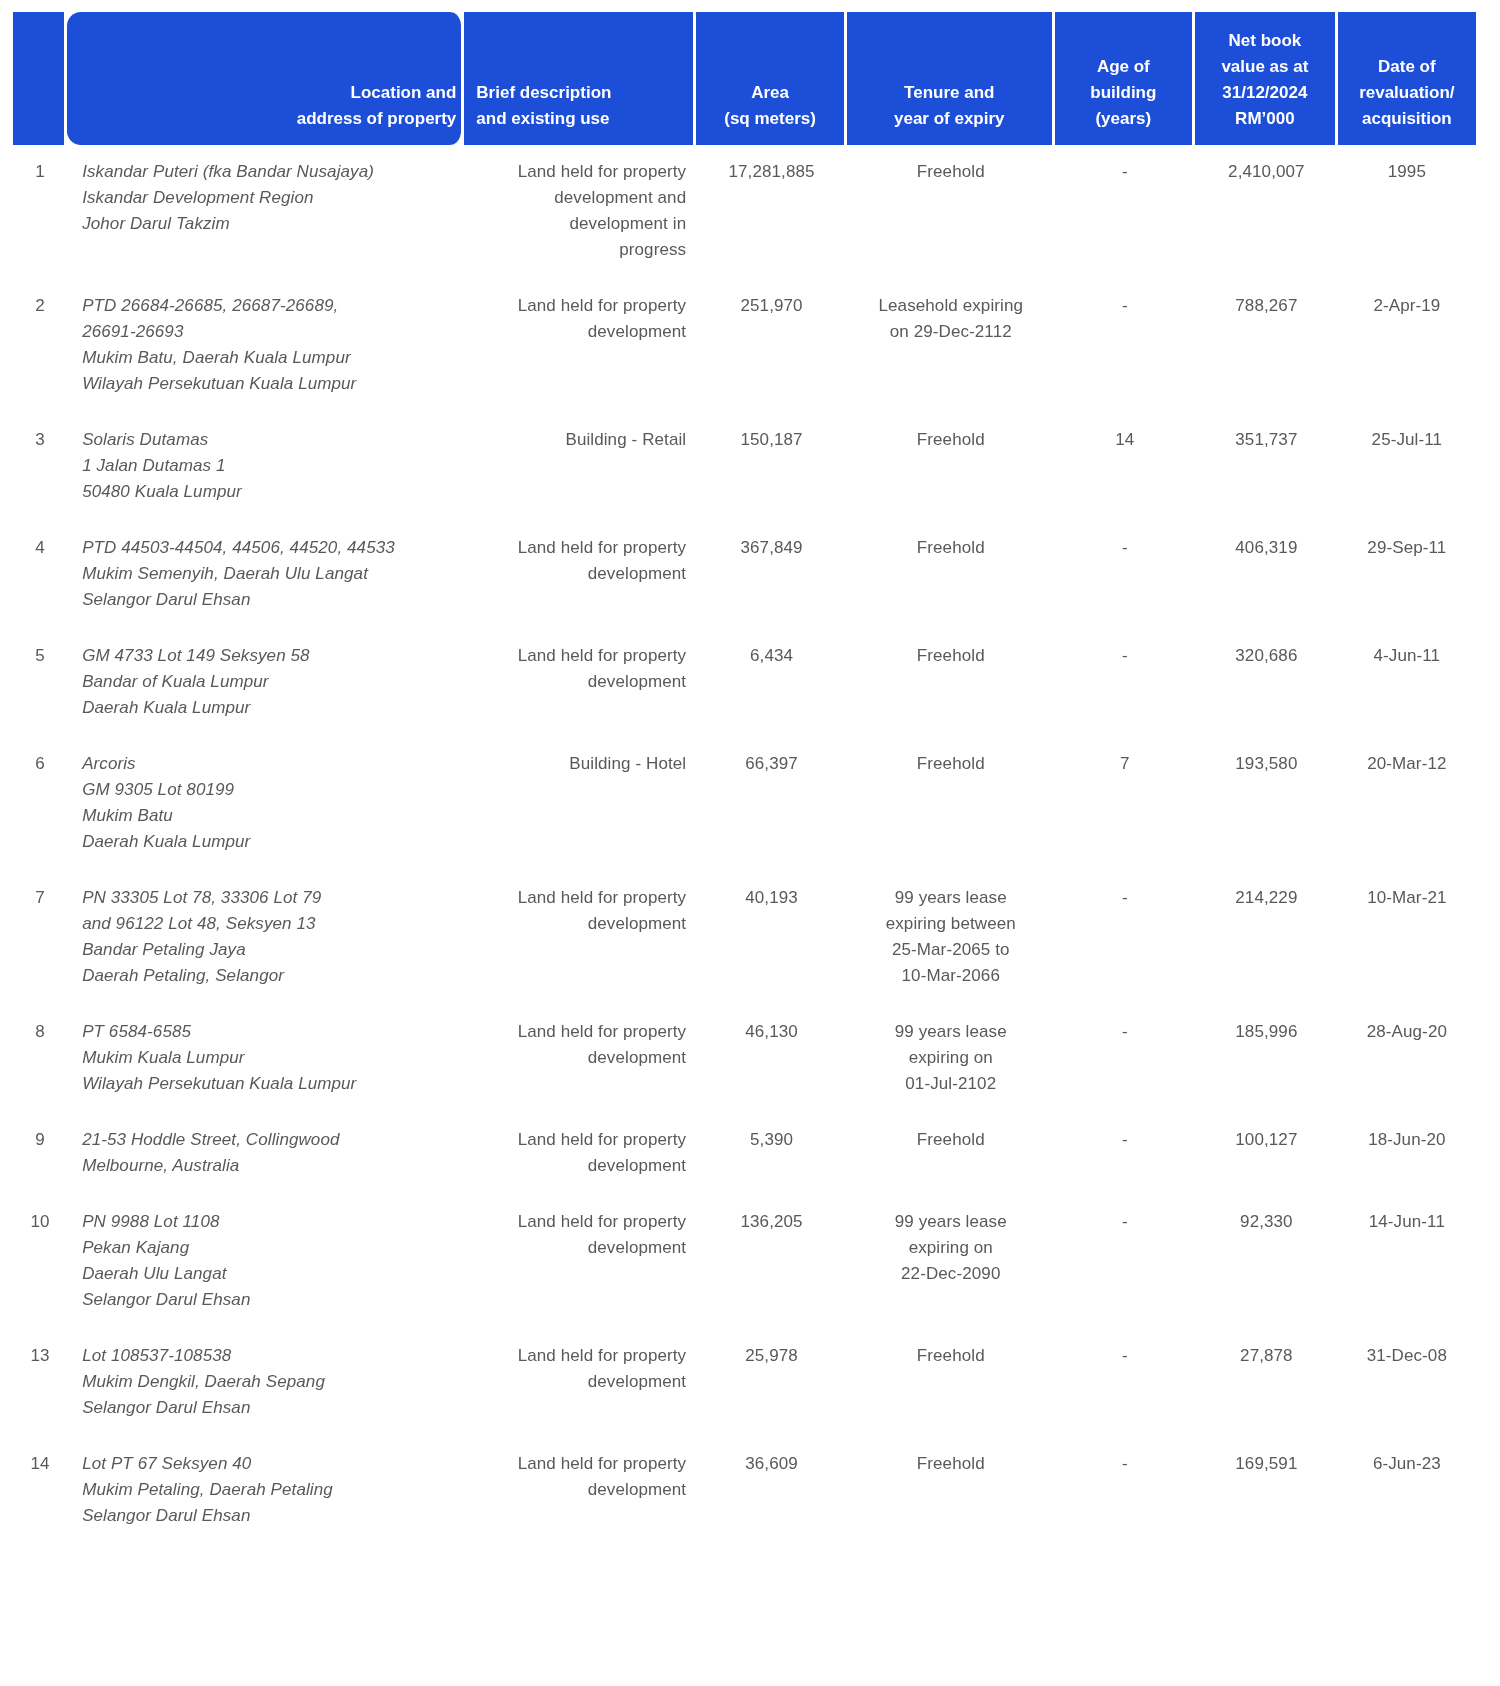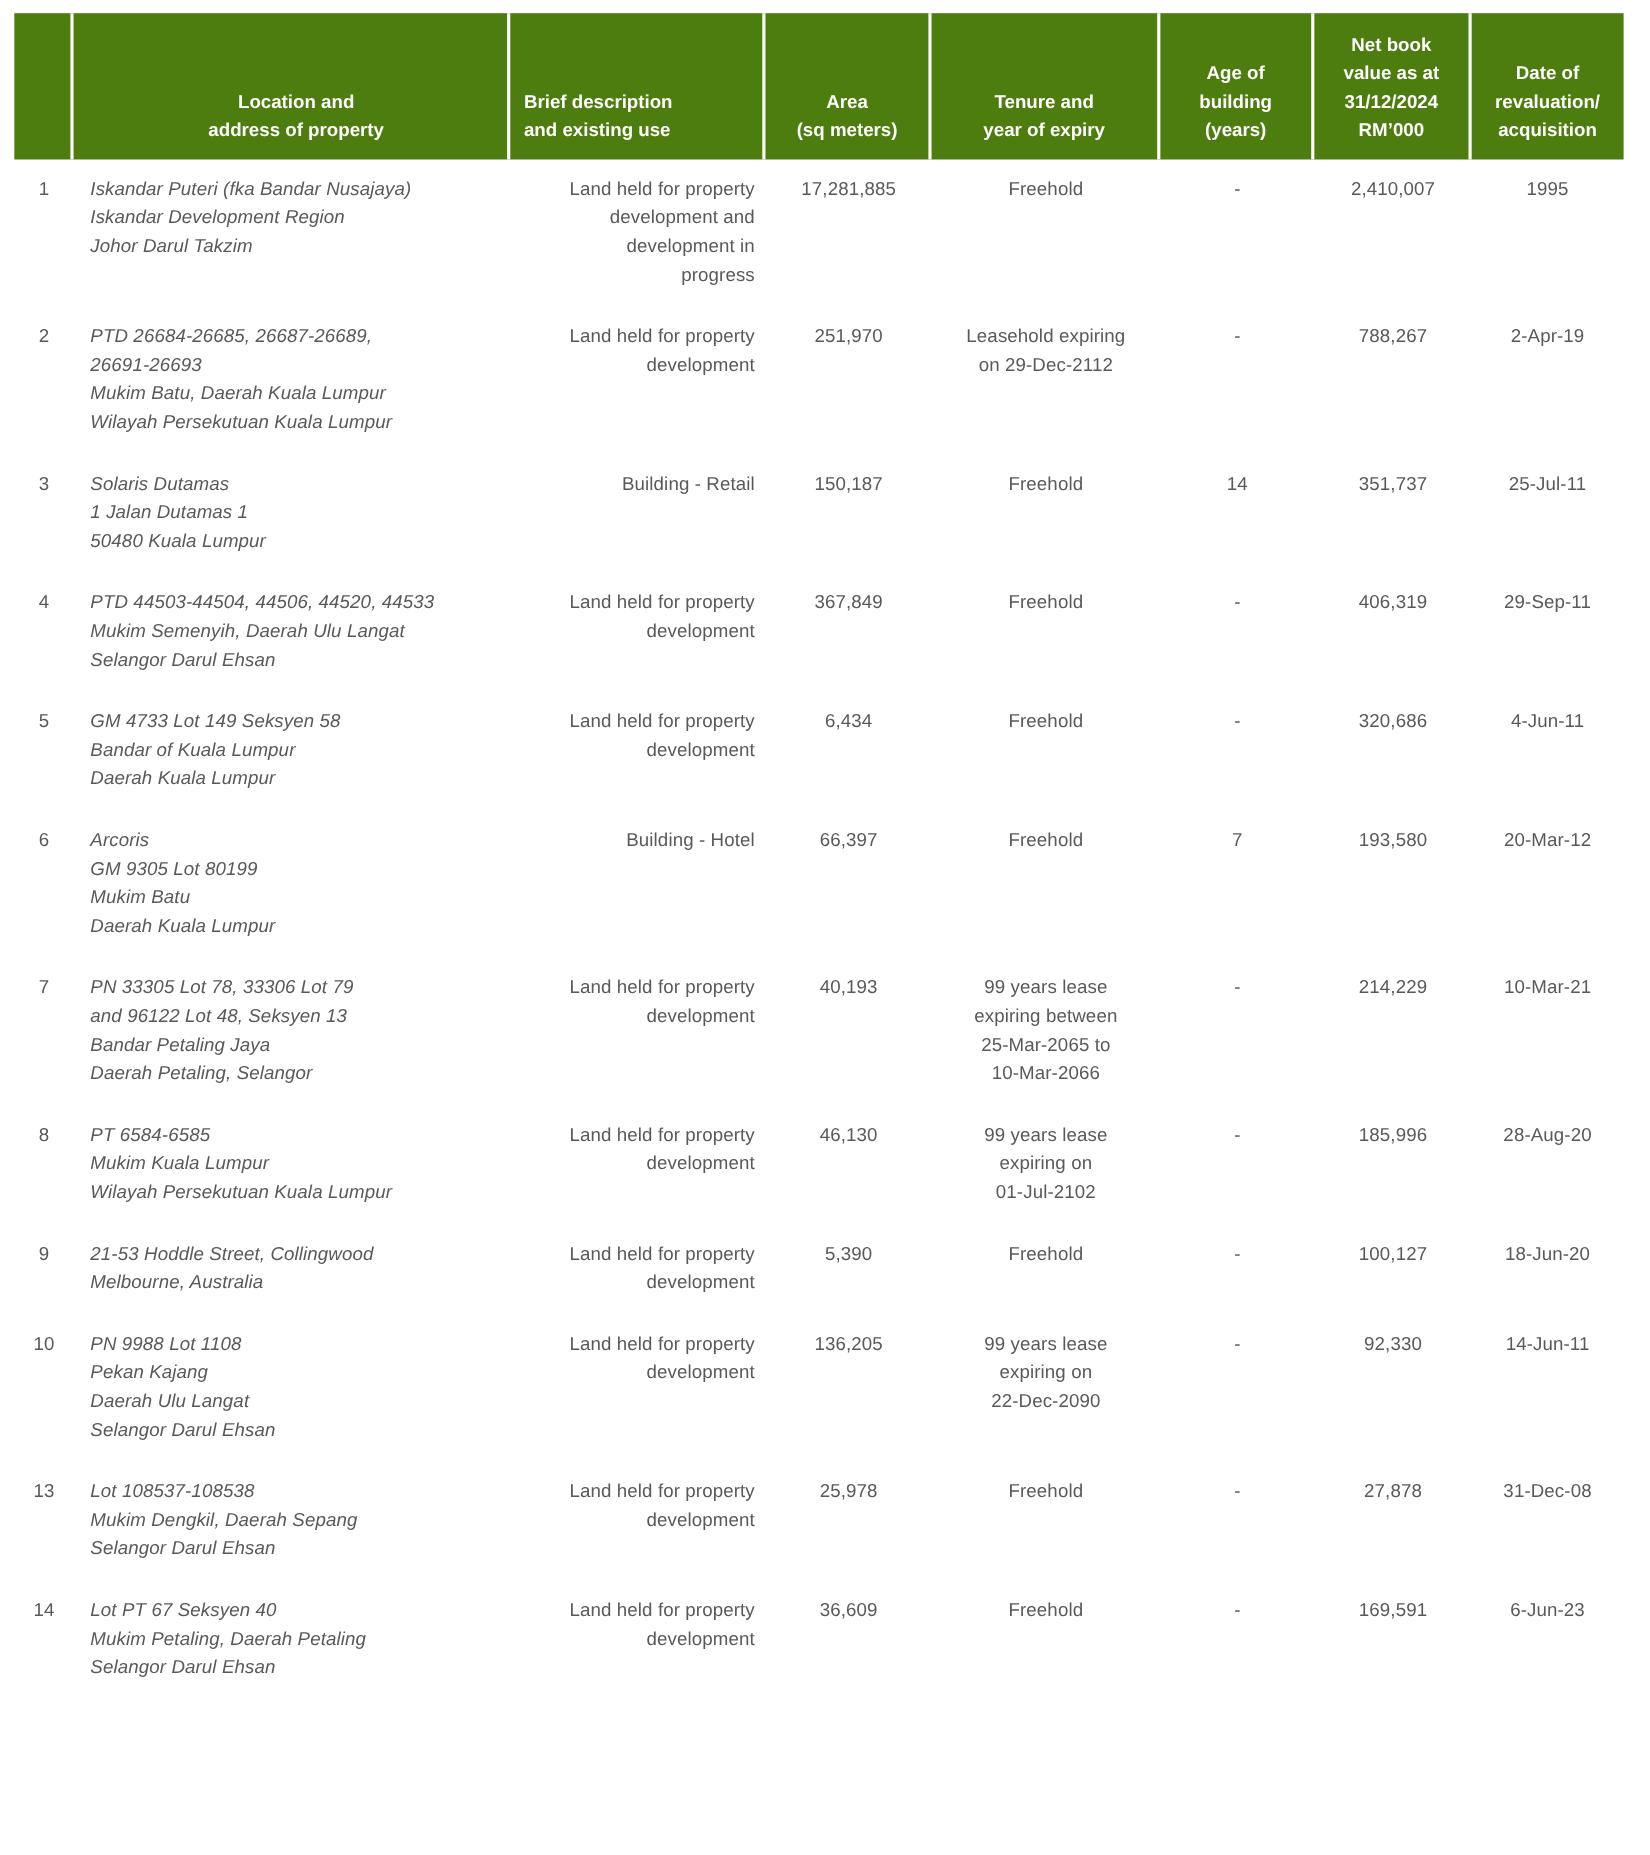--- a/index.html
+++ b/index.html
@@ -25,33 +25,33 @@
   col.c-num      { width: 3.7%; }
   col.c-location { width: 27.15%; }
   col.c-desc     { width: 15.85%; }
   col.c-area     { width: 10.3%; }
   col.c-tenure   { width: 14.2%; }
   col.c-age      { width: 9.6%; }
   col.c-nbv      { width: 9.75%; }
   col.c-date     { width: 9.45%; }
 
   thead th {
-    background: #4d7c0f;
+    background: #1d4ed8;
     color: #ffffff;
     font-weight: bold;
     font-size: 17px;
     line-height: 26px;
     vertical-align: bottom;
     text-align: center;
     padding: 16px 5px 13px 5px;
     white-space: pre-line;
     border-right: 3px solid #ffffff;
   }
   thead th:last-child { border-right: none; }
-  thead th.th-location { text-align: center; padding-left: 15px; }
+  thead th.th-location { text-align: right; padding-left: 15px; border-radius: 14px; }
   thead th.th-desc     { text-align: left; padding-left: 12px; }
 
   tbody td {
     vertical-align: top;
     font-size: 17px;
     line-height: 26px;
     color: #58595b;
     text-align: center;
     padding: 0 4px 30px 4px;
     white-space: pre-line;

